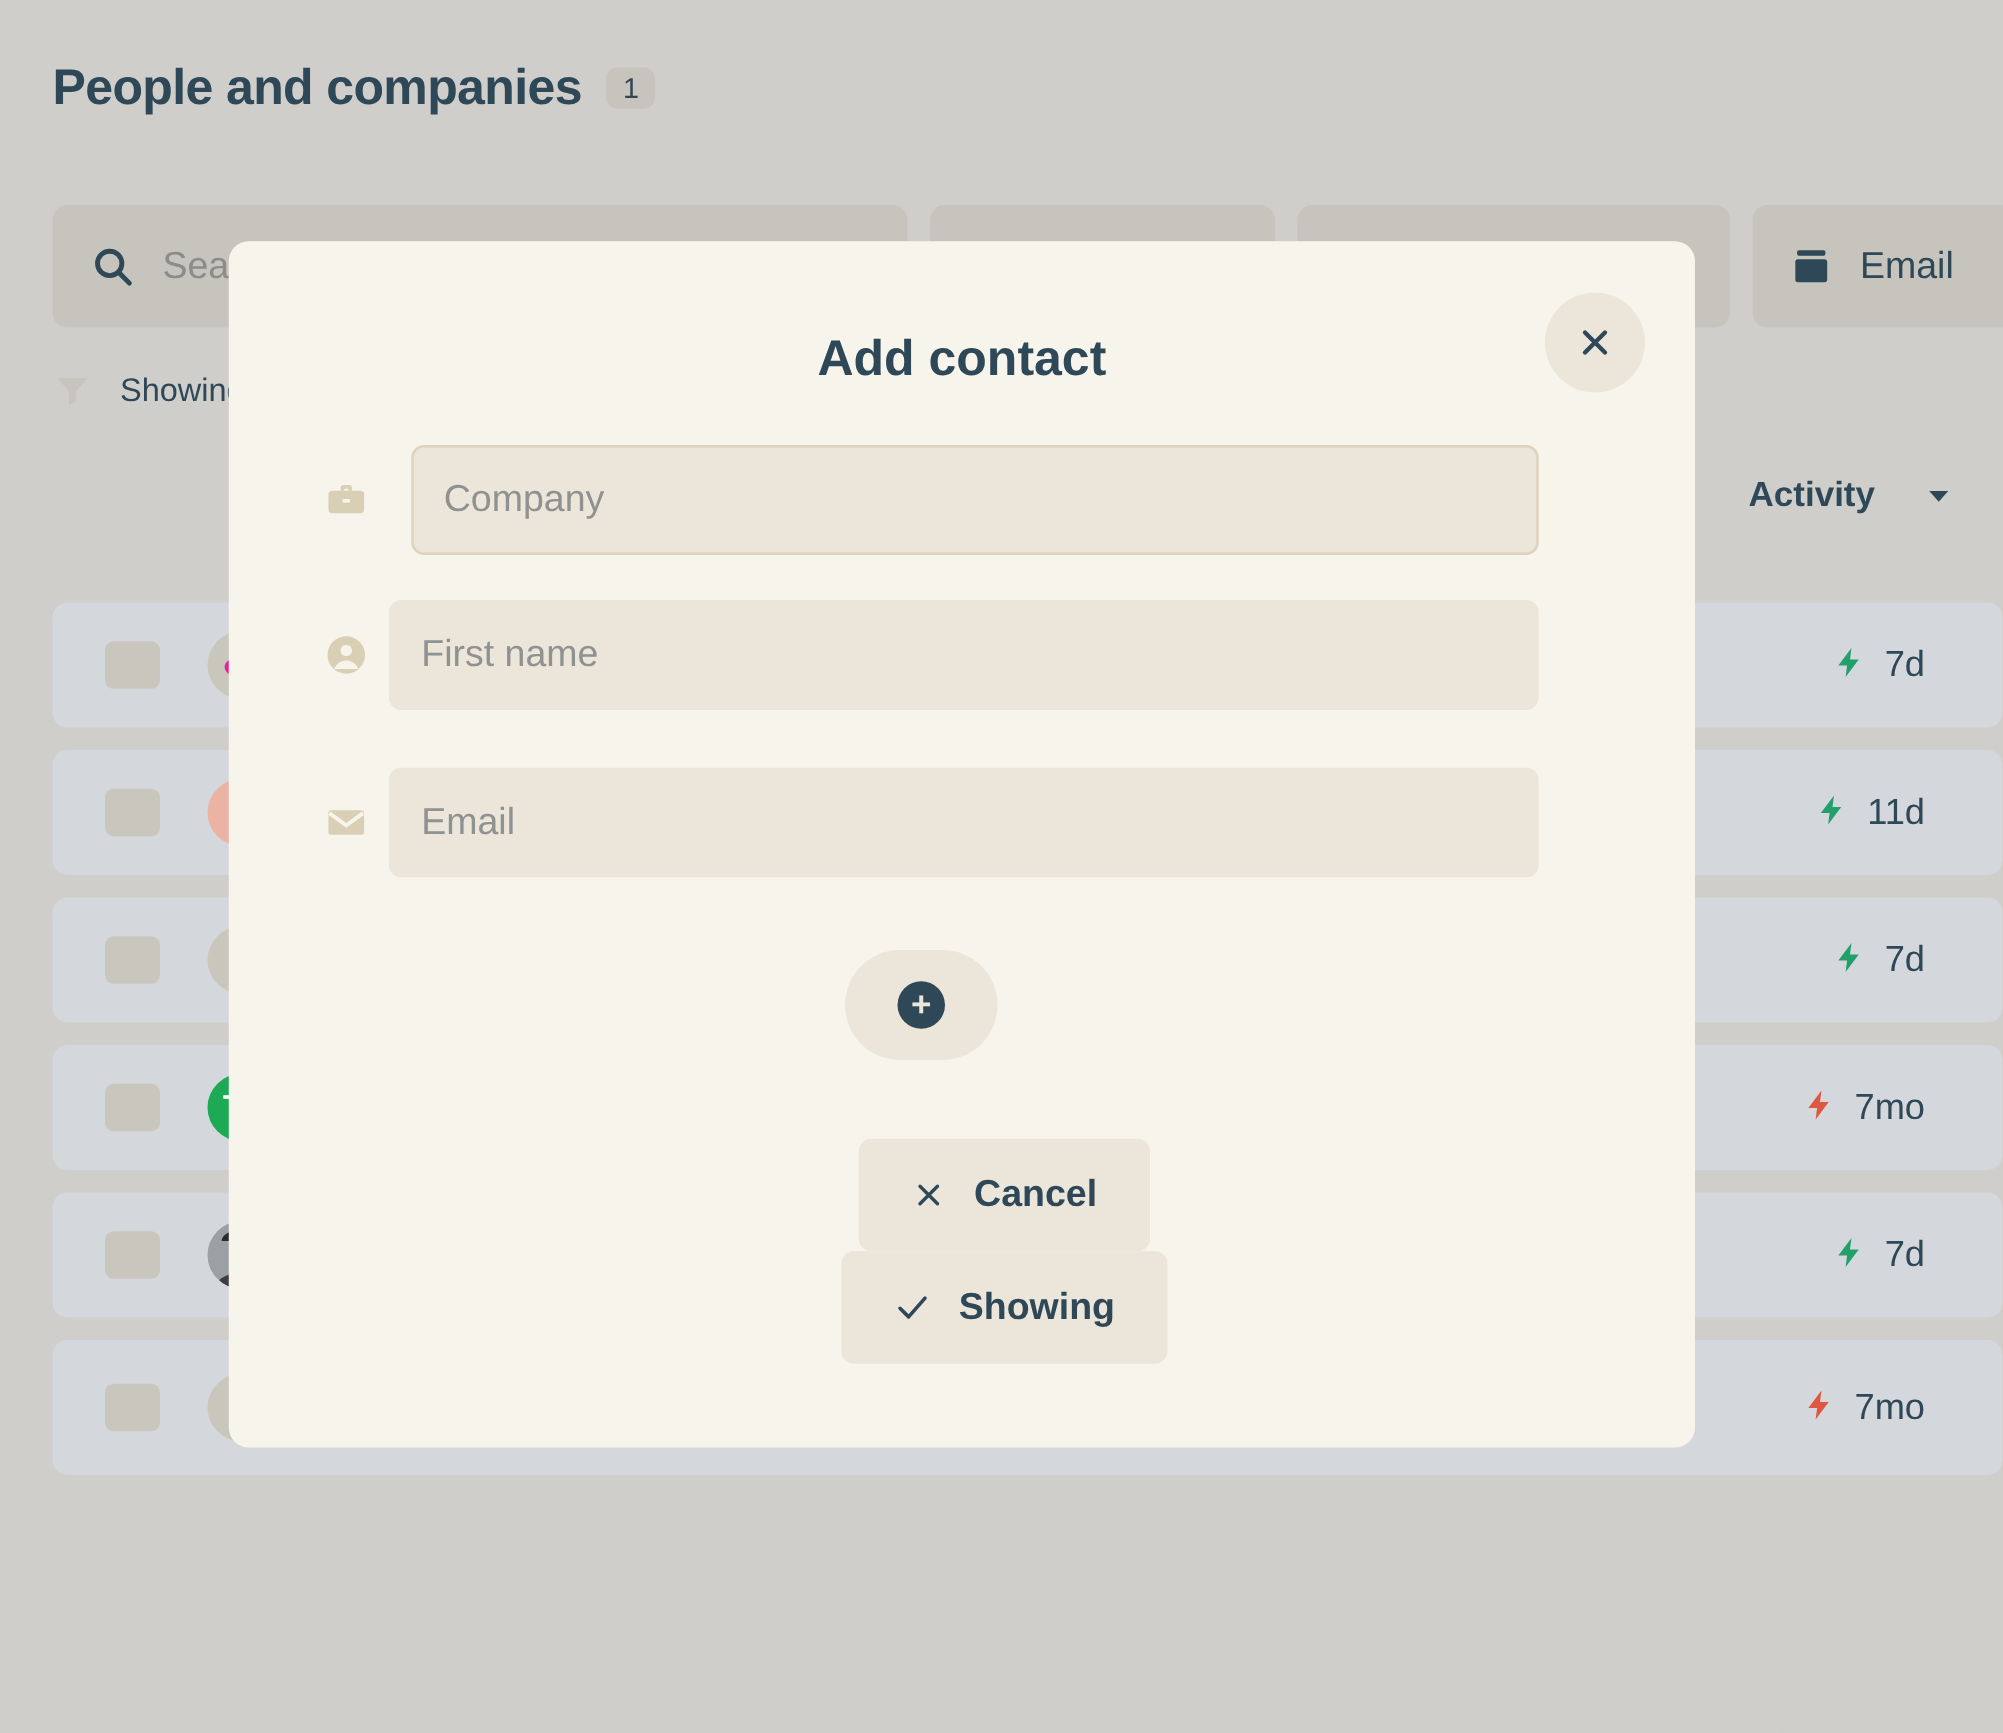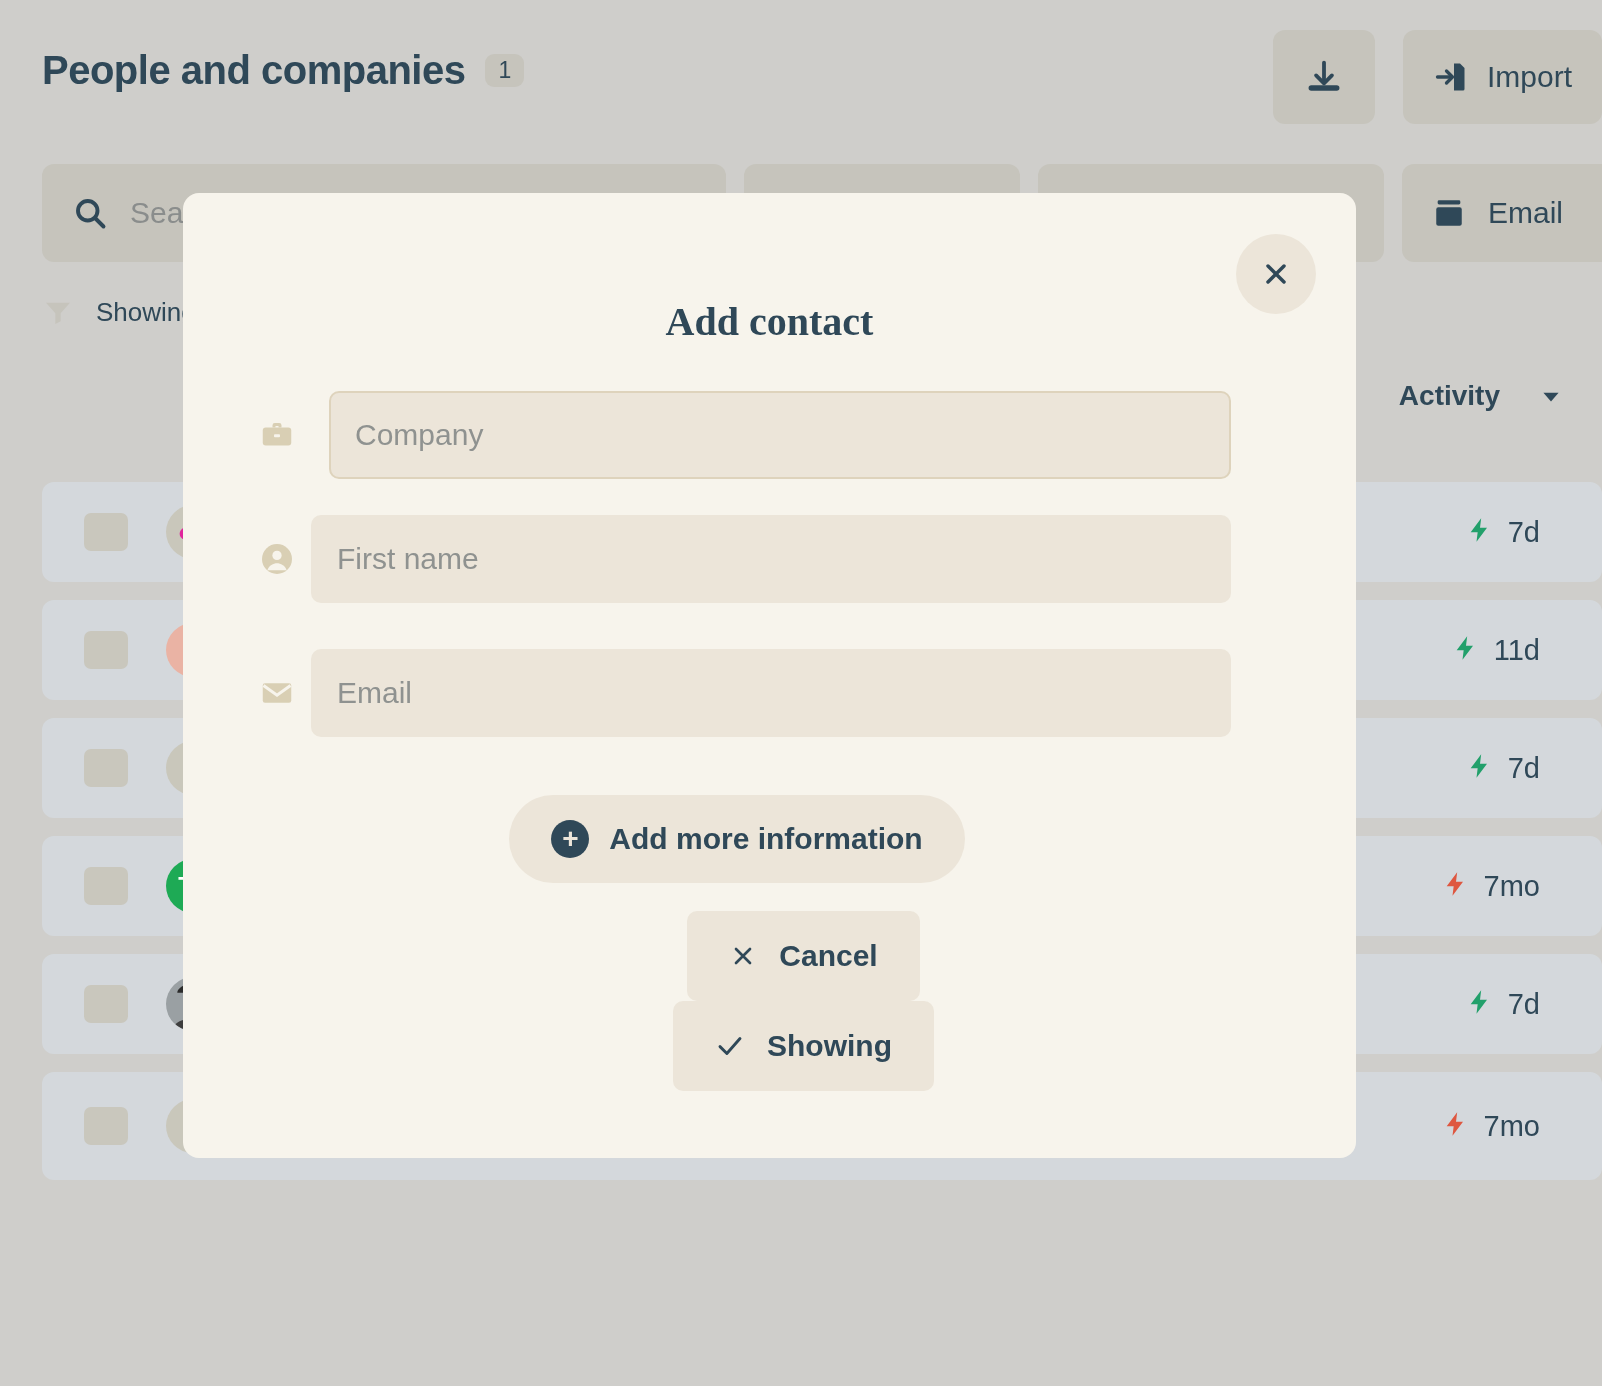--- a/index.html
+++ b/index.html
@@ -126,22 +126,22 @@
     border-radius: 16px;
   }
   .modal-close {
     position: absolute; right: 40px; top: 41px;
     width: 80px; height: 80px; border-radius: 50%;
     background: #ece5d9; border: none; cursor: pointer;
     display: flex; align-items: center; justify-content: center;
     color: #2f4858;
   }
   .modal-title {
-    text-align: center; margin-top: 105px;
-    font-size: 40px; font-weight: bold; color: #2f4858; font-family: Liberation Serif, serif;
+    text-align: center; margin-top: 72px;
+    font-size: 40px; font-weight: bold; color: #2f4858;
   }
 
   .form { margin-top: 46px; padding: 0 125px 0 60px; }
   .field-row { display: flex; align-items: center; gap: 0; }
   .field-icon {
     width: 68px; min-width: 68px; display: flex;
     align-items: center; justify-content: center; color: #d9cfb4;
   }
   .field-icon.blank { visibility: hidden; }
   .field-input {
@@ -192,41 +192,20 @@
 </head>
 <body>
 
 <div class="app">
 
   <div class="page-header">
     <div class="page-title">People and companies</div>
     <div class="count-badge">1</div>
   </div>
 
-  <div class="header-actions">
-    <div class="icon-btn">
-      <span>
-        <svg width="38" height="38" viewBox="0 0 24 24" fill="none" stroke="currentColor" stroke-width="2.4" stroke-linecap="round" stroke-linejoin="round">
-          <path d="M12 3v11"></path>
-            <path d="M7 11l5 5 5-5"></path>
-            <path d="M4 19h16" stroke-width="3.5"></path>
-        </svg>
-      </span>
-    </div>
-    <div class="import-btn">
-      <span>
-        <svg width="36" height="36" viewBox="0 0 24 24" fill="none" stroke="currentColor" stroke-width="2.2" stroke-linecap="round" stroke-linejoin="round">
-          <path d="M14 3h4l3 3v14a1 1 0 0 1-1 1h-6" fill="currentColor" stroke="none"></path>
-          <path d="M3 12h9"></path>
-            <path d="M9 8l4 4-4 4"></path>
-        </svg>
-      </span>
-      <span>Import</span>
-    </div>
-  </div>
 
   <div class="toolbar">
     <div class="search-box">
       <span>
         <svg width="36" height="36" viewBox="0 0 24 24" fill="none" stroke="#2f4858" stroke-width="2.6" stroke-linecap="round">
           <circle cx="10.5" cy="10.5" r="6.5"></circle>
             <path d="M15.5 15.5 21 21"></path>
         </svg>
       </span>
       <span class="search-placeholder">Search</span>
@@ -474,21 +453,20 @@
             <rect x="2.5" y="5.5" width="19" height="13" rx="1.5"></rect>
             <path d="M3 7l9 6.5L21 7" stroke="#f7f4ec" stroke-width="2" fill="none"></path>
           </svg>
         </span>
         <input class="field-input" type="text" value="" placeholder="Email" style="">
       </div>
 
       <div class="addmore-wrap">
         <button class="addmore-btn">
           <span class="plus-circle">+</span>
-          <span>Add more information</span>
         </button>
       </div>
     </div>
 
     <div class="footer">
       <button class="footer-btn">
         <span class="gl">
           <svg width="28" height="28" viewBox="0 0 24 24" fill="none" stroke="currentColor" stroke-width="2.3" stroke-linecap="round">
               <path d="M6 6 18 18M18 6 6 18"></path>
             </svg>

